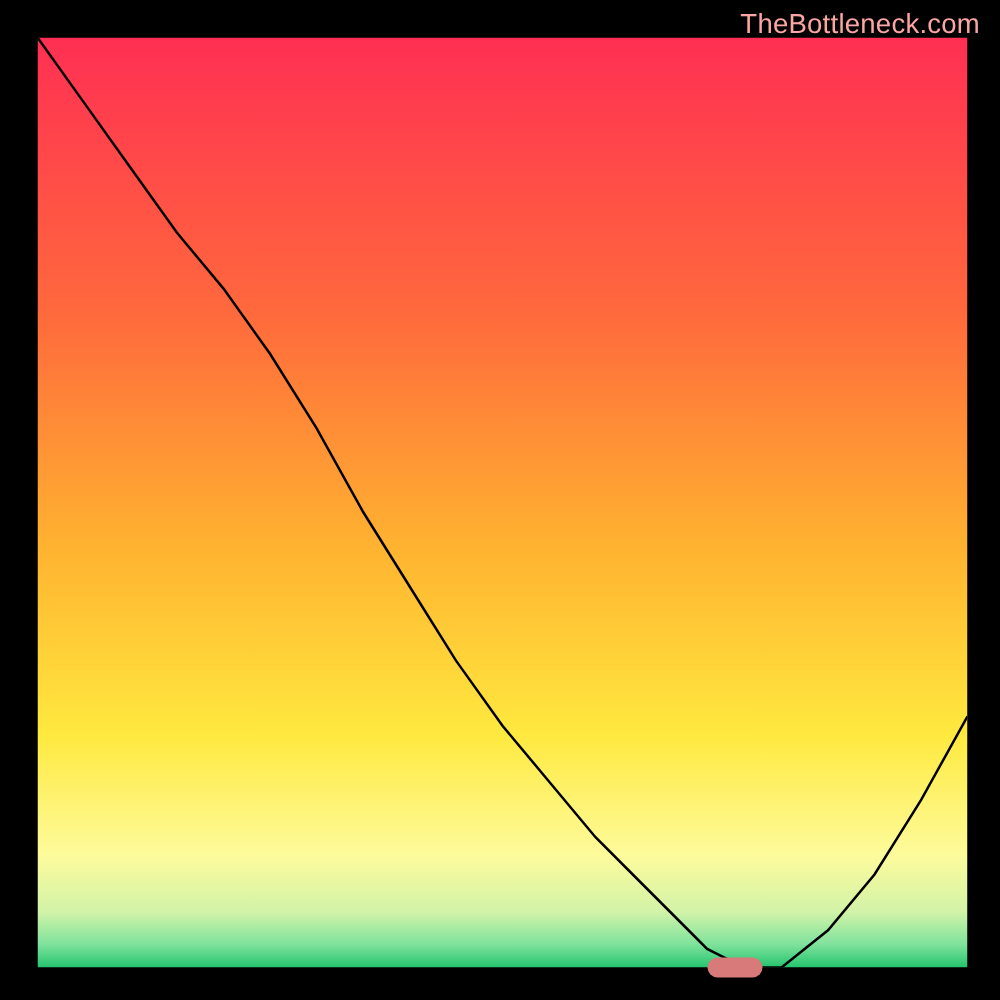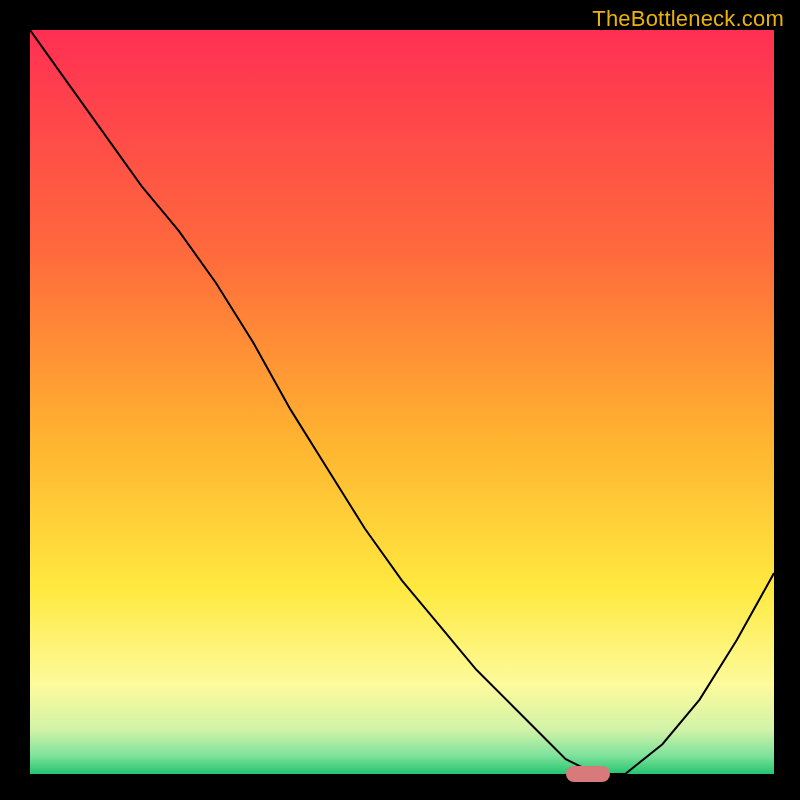--- a/index.html
+++ b/index.html
@@ -8,21 +8,21 @@
     width: 800px;
     height: 800px;
     background: #000;
     position: relative;
     font-family: Arial, Helvetica, sans-serif;
   }
   .watermark {
     position: absolute;
     top: 6px;
     right: 16px;
-    color: #eab308;
+    color: #fca5a5;
     font-size: 22px;
     letter-spacing: 0.2px;
     z-index: 10;
   }
   .plot {
     position: absolute;
     left: 30px;
     top: 30px;
     width: 744px;
     height: 744px;

